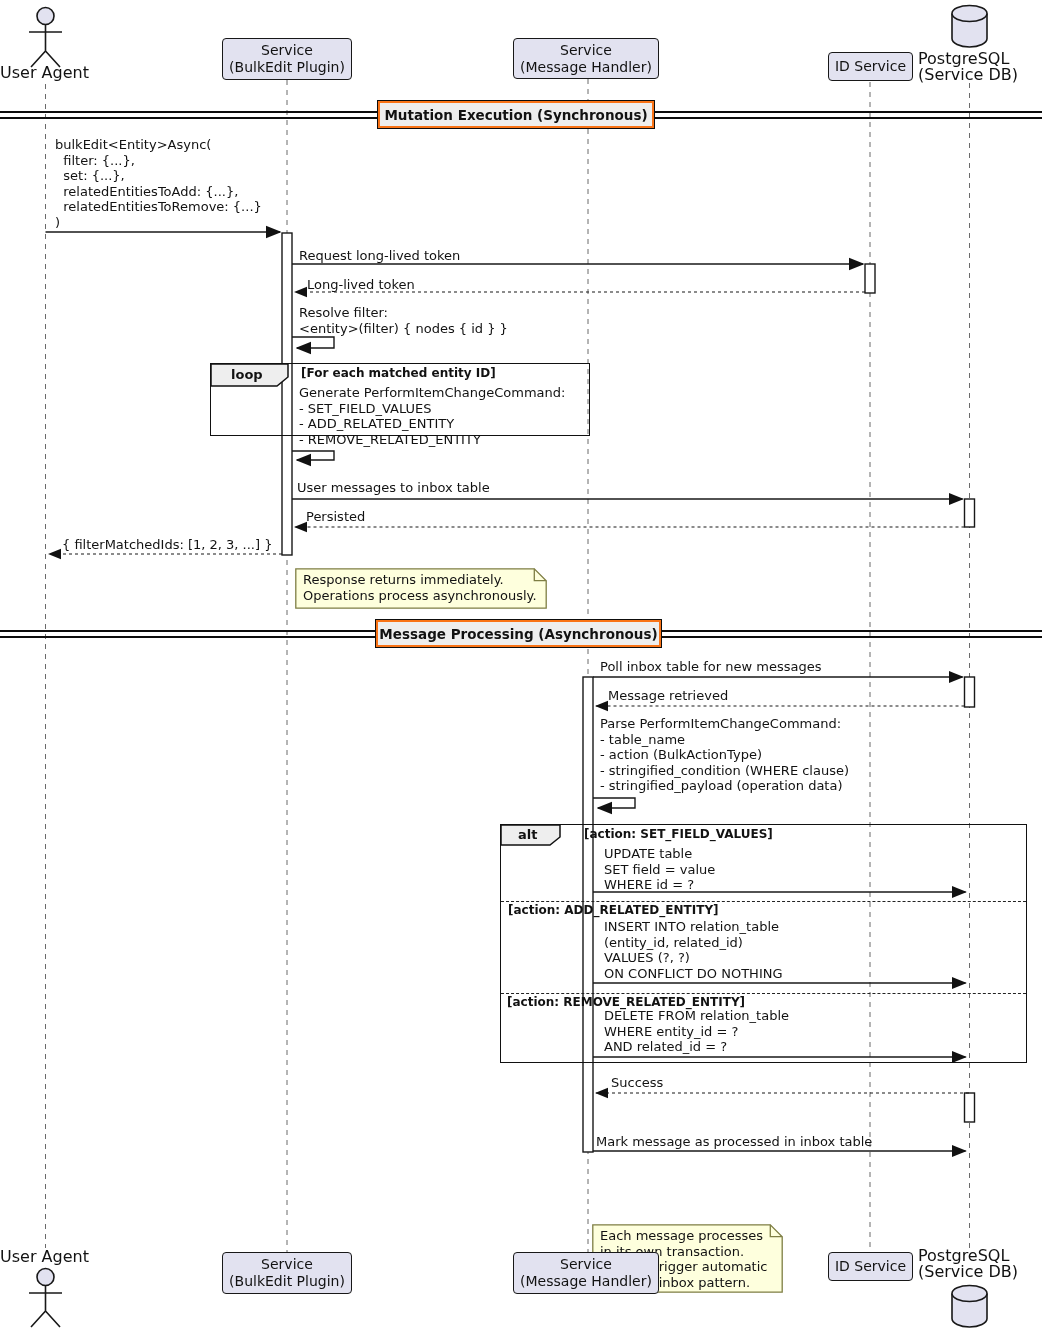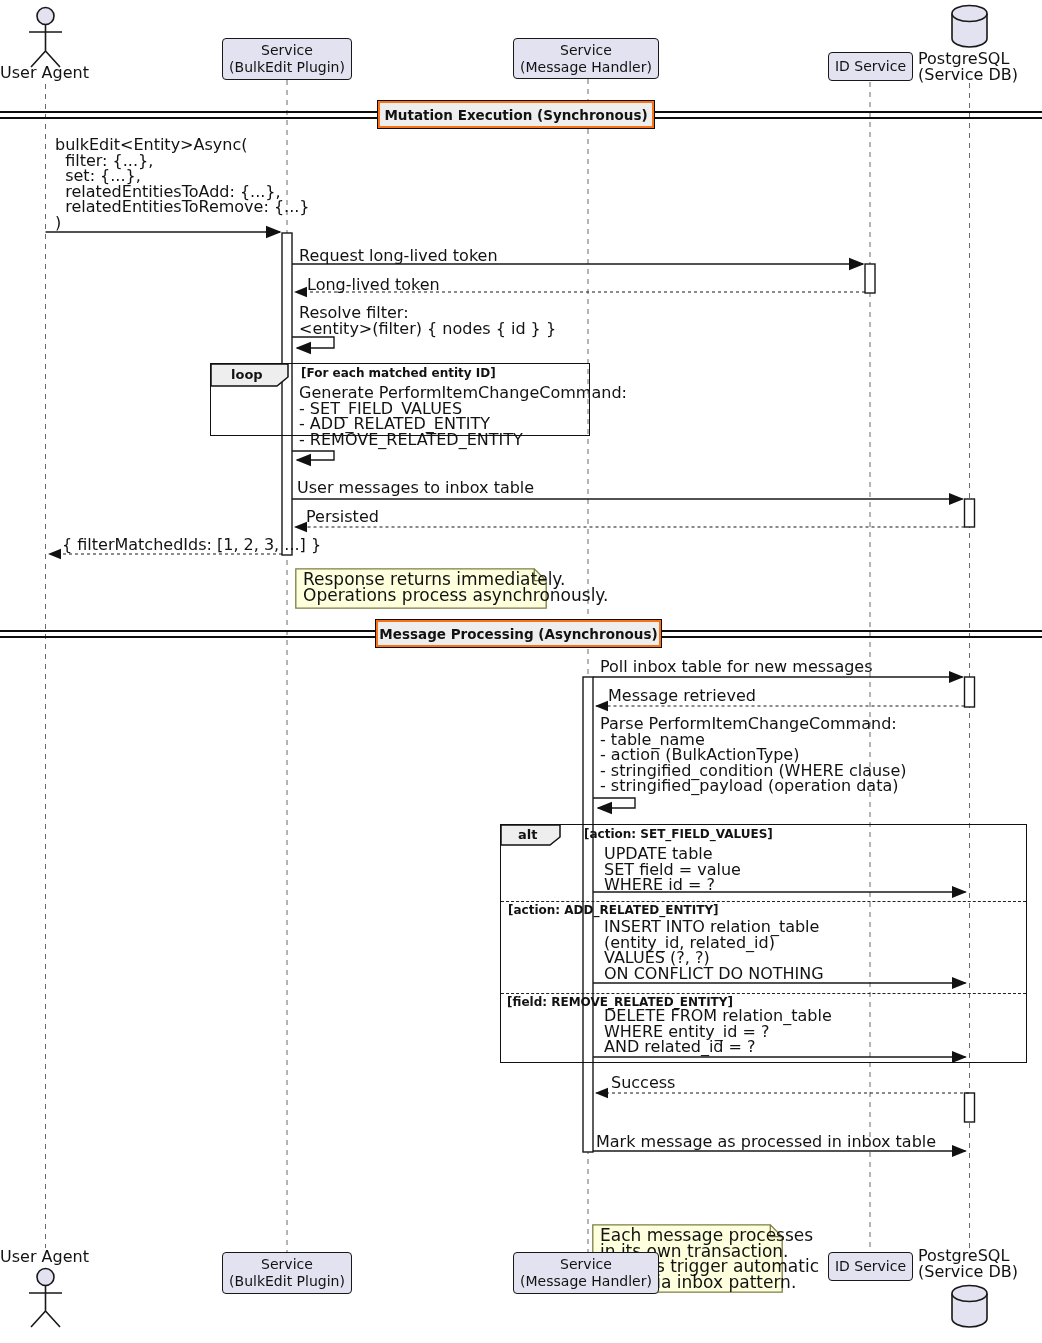--- a/index.html
+++ b/index.html
@@ -5,38 +5,38 @@
   html,body{margin:0;padding:0;background:#fff;}
   #canvas{position:relative;width:1042px;height:1343px;background:#fff;overflow:hidden;
           font-family:"DejaVu Sans","Liberation Sans",sans-serif;color:#121212;}
   svg.layer{position:absolute;left:0;top:0;}
   .life{stroke:#6b6b6b;stroke-width:1;stroke-dasharray:5,5;}
   .act{fill:#ffffff;stroke:#181818;stroke-width:1.4;}
   .msg{stroke:#181818;stroke-width:1.4;fill:none;}
   .ret{stroke:#181818;stroke-width:1.2;fill:none;stroke-dasharray:3,3;}
   .shape{fill:#E2E2F0;stroke:#181818;stroke-width:1.6;}
   .stick{stroke:#181818;stroke-width:1.6;fill:none;}
-  .lbl{position:absolute;font-size:16px;line-height:15.5px;white-space:pre;}
+  .lbl{position:absolute;font-size:13px;line-height:15.5px;white-space:pre;}
   .guard{position:absolute;font-size:12px;font-weight:bold;white-space:pre;}
   .kw{position:absolute;font-size:13px;font-weight:bold;}
   .pbox{position:absolute;box-sizing:border-box;background:#E2E2F0;border:1.6px solid #181818;
         border-radius:4px;display:flex;align-items:center;justify-content:center;
         text-align:center;font-size:14px;line-height:17px;white-space:pre;}
   .plabel{position:absolute;font-size:16px;line-height:15.5px;white-space:pre;text-align:left;}
   .frame{position:absolute;box-sizing:border-box;border:1.7px solid #111;}
   .pent{position:absolute;left:-1px;top:-1px;}
   .pent polygon{fill:#EEEEEE;stroke:#111;stroke-width:1.5;}
   .altdiv{position:absolute;left:0;right:0;height:0;border-top:1.4px dashed #222;}
   .divline{position:absolute;left:0;width:1042px;height:0;border-top:2.4px solid #0d0d0d;}
   .divlabel{position:absolute;box-sizing:border-box;background:#EEEEEE;border:2px solid #f97316;
             outline:1px solid #0d0d0d;display:flex;align-items:center;justify-content:center;
             font-size:13.5px;font-weight:bold;white-space:pre;}
   .note{position:absolute;}
   .note svg{position:absolute;left:0;top:0;}
-  .note .ntext{position:absolute;left:8px;top:4px;font-size:17px;line-height:15.6px;white-space:pre;}
+  .note .ntext{position:absolute;left:8px;top:4px;font-size:13px;line-height:15.6px;white-space:pre;}
   .npoly{fill:#FEFFDD;stroke:#7e7e44;stroke-width:1.3;}
   .nfold{fill:none;stroke:#7e7e44;stroke-width:1.3;}
 </style>
 </head>
 <body>
 
 <div id="canvas">
 
   <svg class="layer" width="1042" height="1343" viewBox="0 0 1042 1343">
     <defs>
@@ -125,21 +125,21 @@
   <div class="frame" style="left:500px;top:824px;width:527px;height:239px">
     <svg class="pent" width="62" height="23">
       <polygon points="1,1 60,1 60,13 50,21 1,21"></polygon>
     </svg>
     <div class="kw" style="left:17px;top:2px">alt</div>
     <div class="altdiv" style="top:76px"></div>
     <div class="altdiv" style="top:168px"></div>
   </div>
   <div class="guard" style="left:584px;top:827px">[action: SET_FIELD_VALUES]</div>
   <div class="guard" style="left:508px;top:903px">[action: ADD_RELATED_ENTITY]</div>
-  <div class="guard" style="left:507px;top:995px">[field: REMOVE_RELATED_ENTITY]</div>
+  <div class="guard" style="left:507px;top:995px">[action: REMOVE_RELATED_ENTITY]</div>
 
   <div class="lbl" style="left:55px;top:137px">bulkEdit&lt;Entity&gt;Async(
   filter: {...},
   set: {...},
   relatedEntitiesToAdd: {...},
   relatedEntitiesToRemove: {...}
 )</div>
   <div class="lbl" style="left:299px;top:248px">Request long-lived token</div>
   <div class="lbl" style="left:307px;top:277px">Long-lived token</div>
   <div class="lbl" style="left:299px;top:385px">Generate PerformItemChangeCommand:

